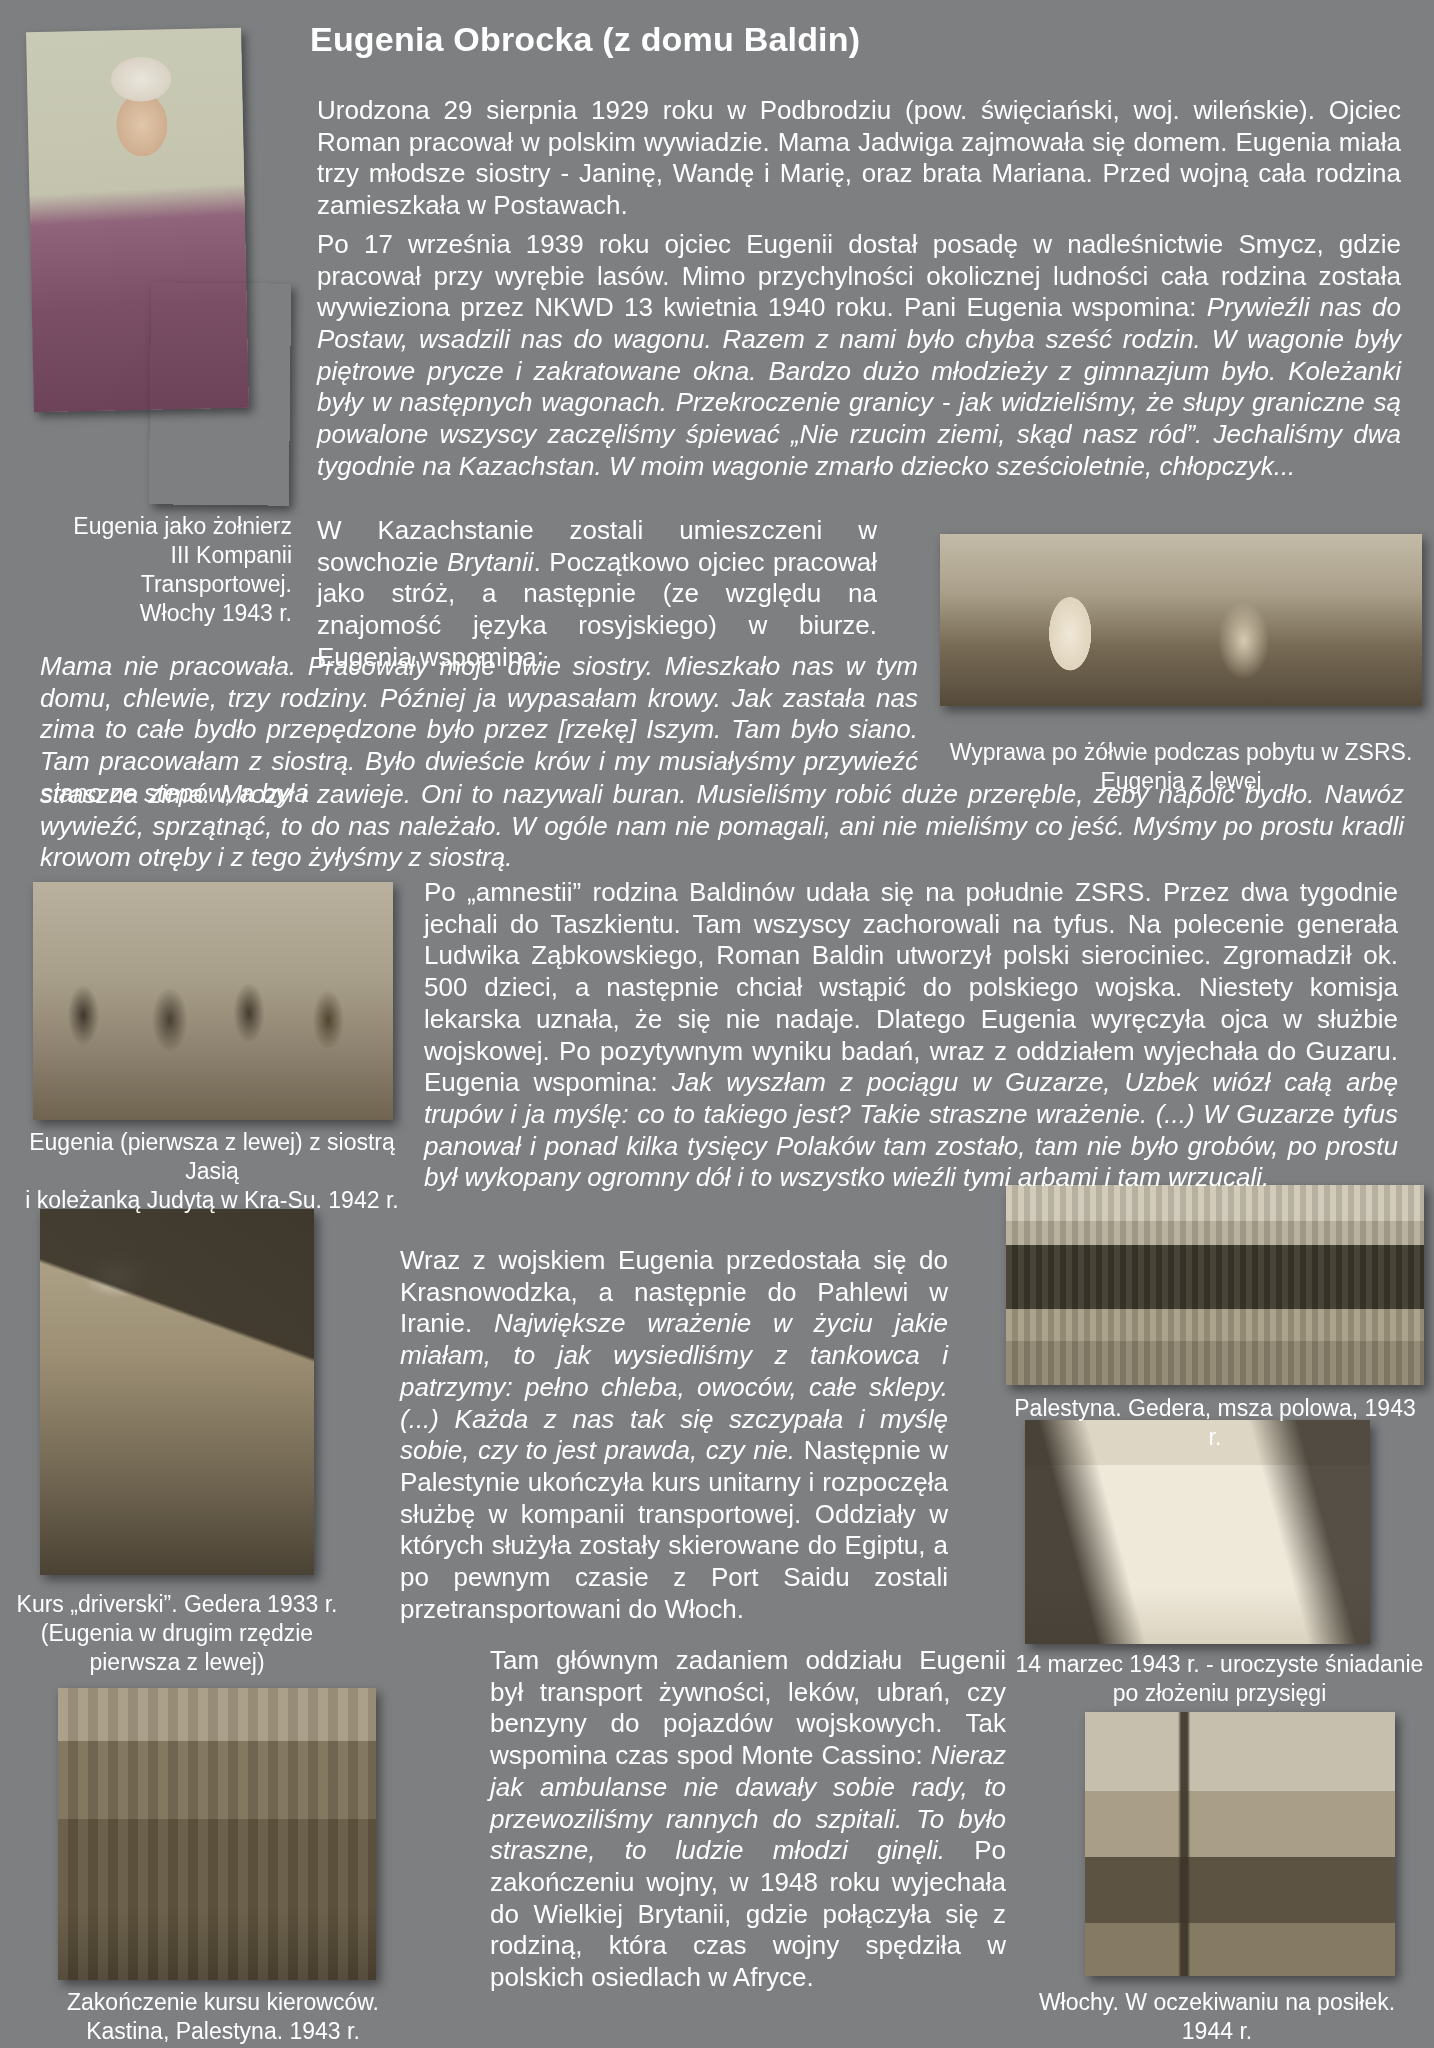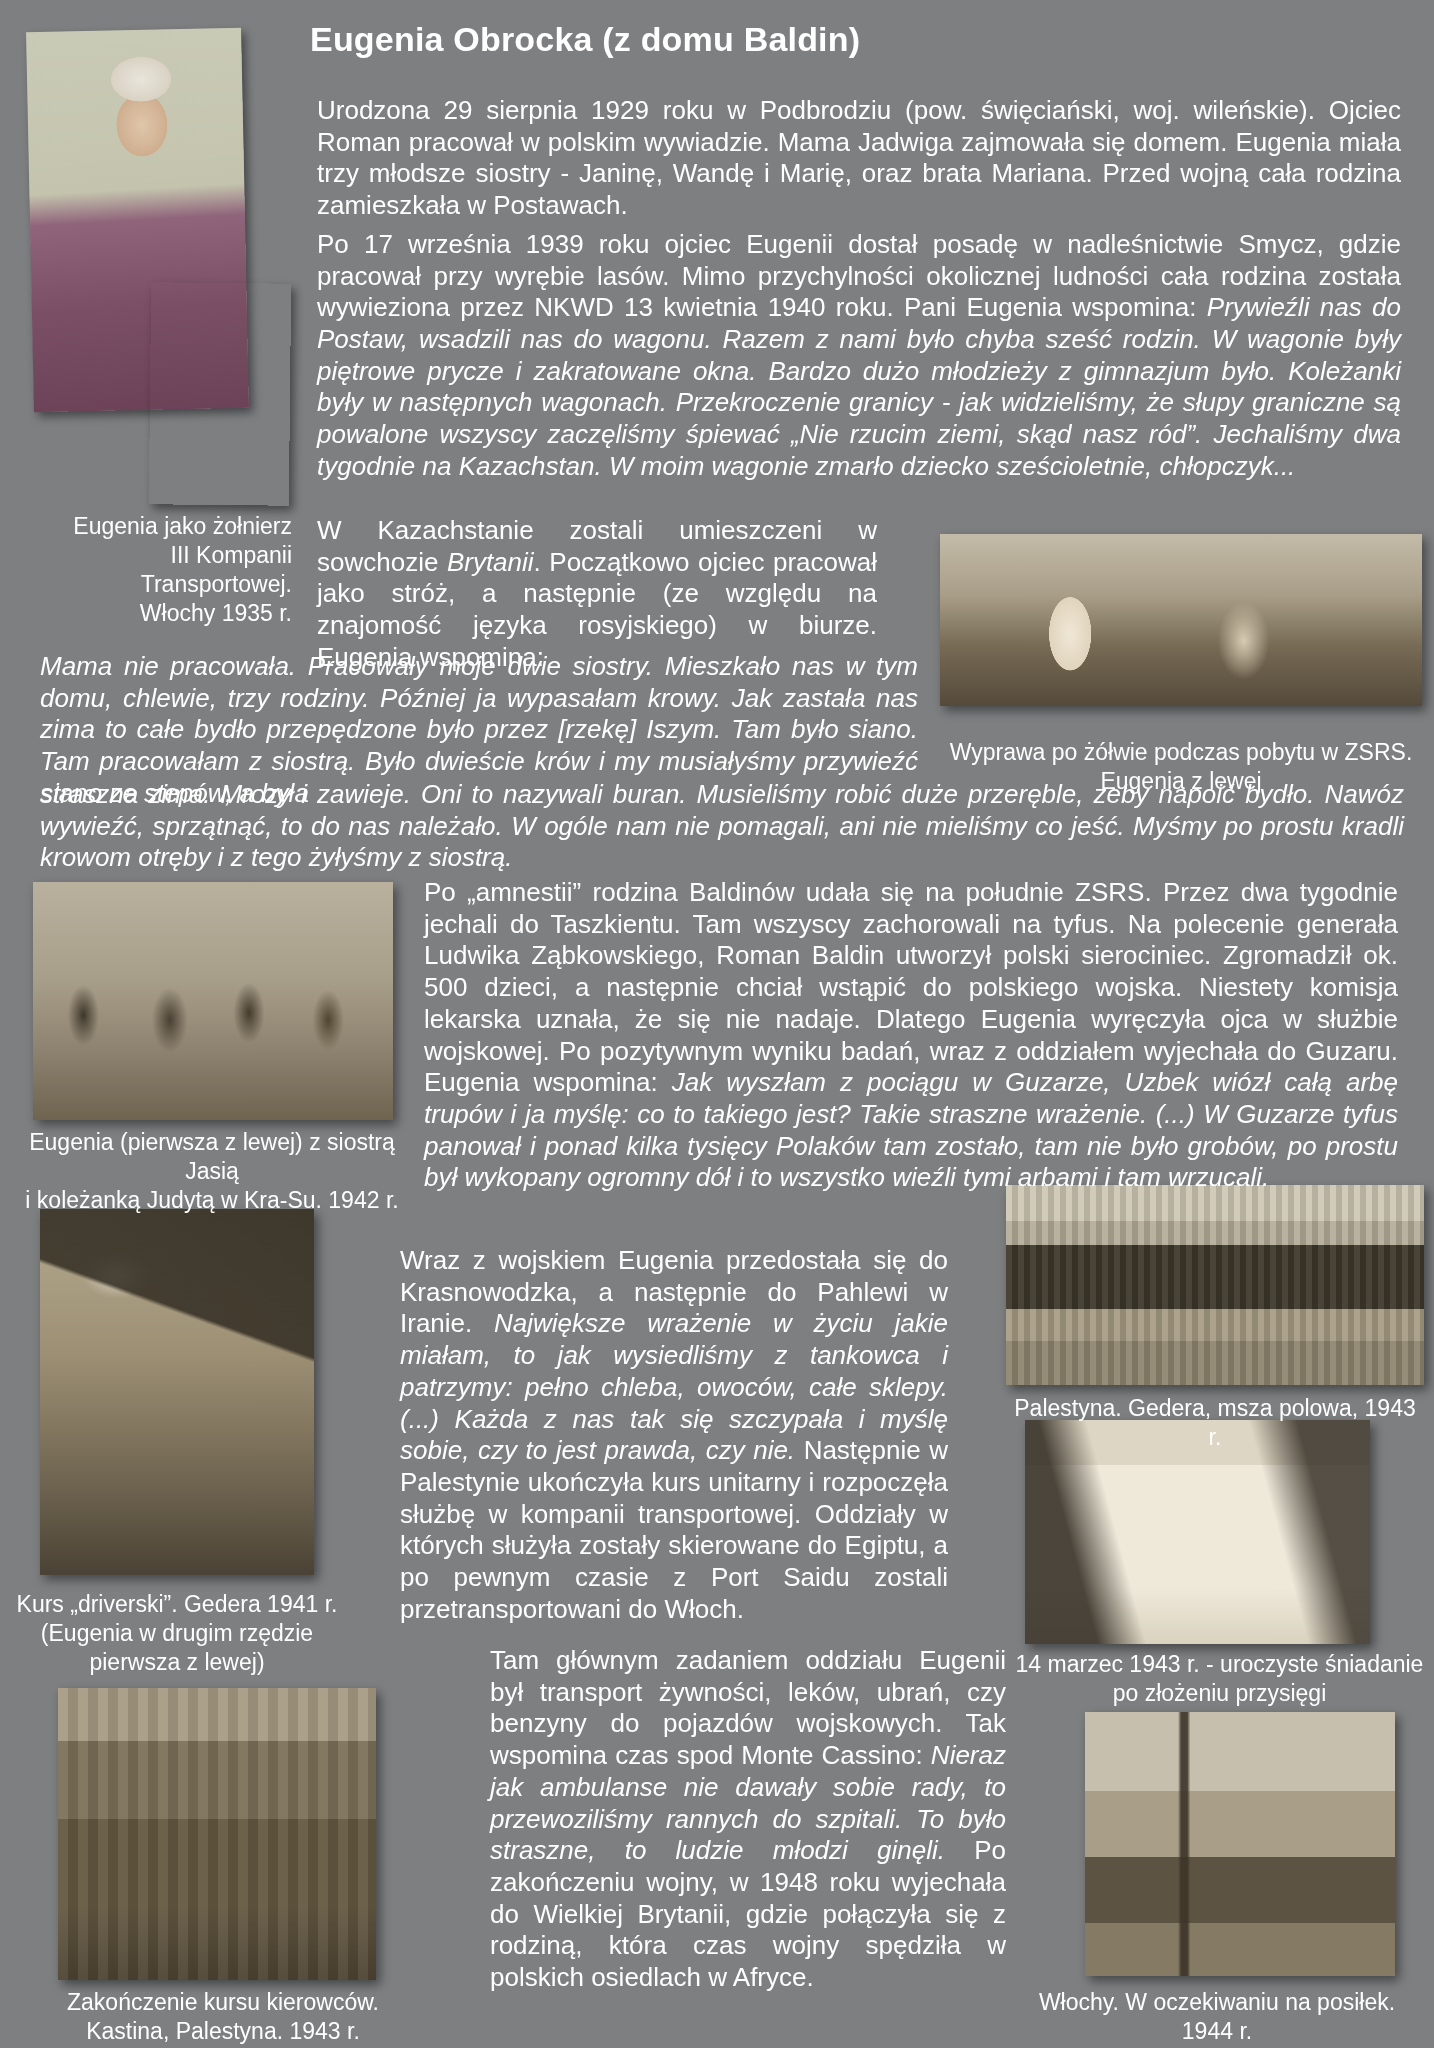--- a/index.html
+++ b/index.html
@@ -109,27 +109,27 @@
   <div class="photo pC"></div>
   <div class="photo pD"></div>
   <div class="photo pE"></div>
   <div class="photo pF"></div>
   <div class="photo pG"></div>
   <div class="photo pH"></div>
   <div class="photo pI"></div>
 
   <div class="cap right capA">Eugenia jako żołnierz
 III Kompanii Transportowej.
-Włochy 1935 r.</div>
+Włochy 1943 r.</div>
   <div class="cap center capC">Wyprawa po żółwie podczas pobytu w ZSRS.
 Eugenia z lewej</div>
   <div class="cap center capD">Eugenia (pierwsza z lewej) z siostrą Jasią
 i koleżanką Judytą w Kra-Su. 1942 r.</div>
   <div class="cap center capE">Palestyna. Gedera, msza polowa, 1943 r.</div>
-  <div class="cap center capF">Kurs „driverski”. Gedera 1941 r.
+  <div class="cap center capF">Kurs „driverski”. Gedera 1933 r.
 (Eugenia w drugim rzędzie
 pierwsza z lewej)</div>
   <div class="cap center capG">14 marzec 1943 r. - uroczyste śniadanie
 po złożeniu przysięgi</div>
   <div class="cap center capH">Zakończenie kursu kierowców.
 Kastina, Palestyna. 1943 r.</div>
   <div class="cap center capI">Włochy. W oczekiwaniu na posiłek.
 1944 r.</div>
 
   <div class="body-text colTop">

